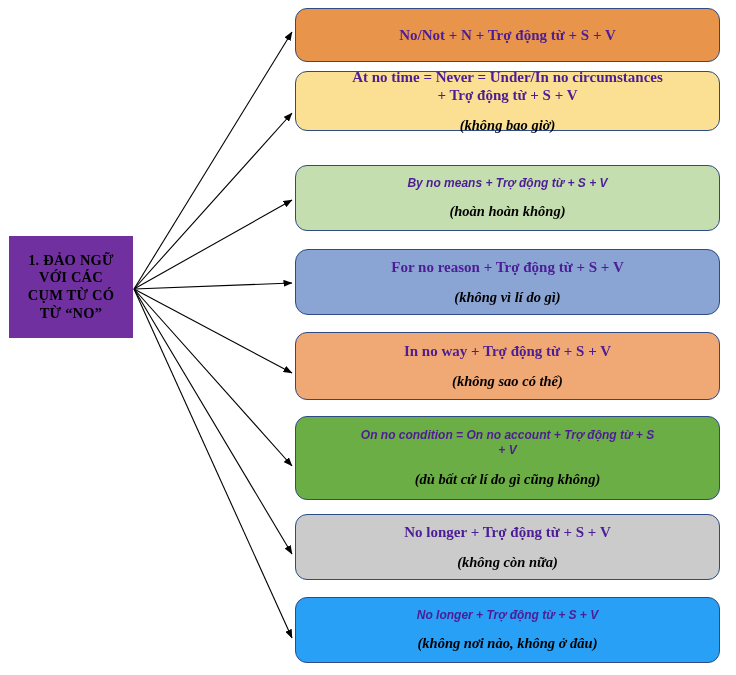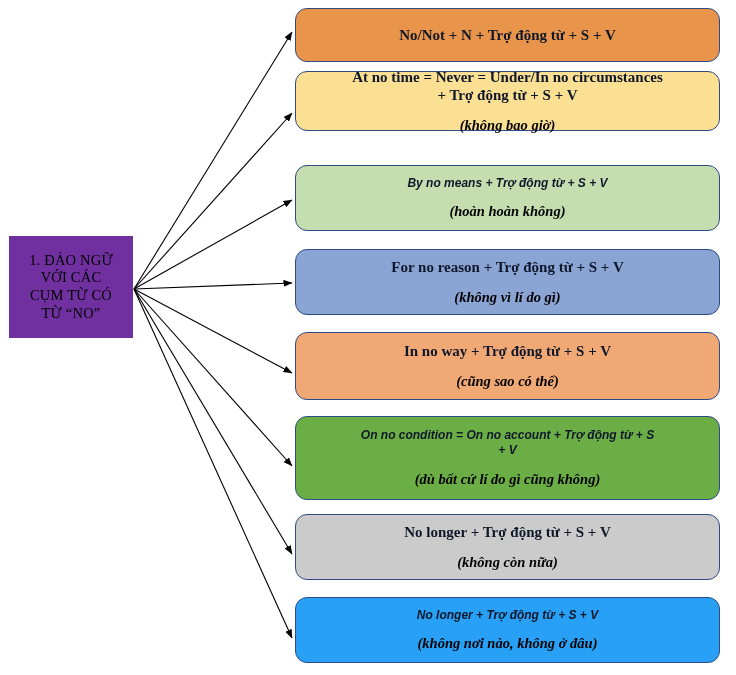--- a/index.html
+++ b/index.html
@@ -39,21 +39,21 @@
     background: #7030A0;
     display: flex;
     align-items: center;
     justify-content: center;
     text-align: center;
     box-sizing: border-box;
     padding: 2px 4px;
   }
   .source-node-label {
     font-family: "Liberation Serif", "DejaVu Serif", serif;
-    font-weight: normal;
+    font-weight: bold;
     font-size: 14.5px;
     line-height: 1.22;
     color: #000000;
     letter-spacing: 0.2px;
     white-space: pre-line;
   }
 
   .branch-box {
     position: absolute;
     left: 295px;
@@ -63,21 +63,21 @@
     border-radius: 12px;
     display: flex;
     flex-direction: column;
     align-items: center;
     justify-content: center;
     text-align: center;
     padding: 4px 10px;
   }
   .branch-main {
     font-weight: bold;
-    color: #0f172a;
+    color: #4c1d95;
     line-height: 1.22;
     text-align: center;
   }
   .branch-main.serif {
     font-family: "Liberation Serif", "DejaVu Serif", serif;
     font-size: 15px;
   }
   .branch-main.sans {
     font-family: "Liberation Sans", "DejaVu Sans", sans-serif;
     font-size: 12px;
@@ -129,27 +129,27 @@
       </div>
       <div class="branch-box" style="top: 71px; height: 60px; background: rgb(251, 223, 146);">
         <div class="branch-main serif" style="white-space: pre-line;">At no time = Never = Under/In no circumstances
 + Trợ động từ + S + V</div>
         <div class="branch-gloss">(không bao giờ)</div>
       </div>
       <div class="branch-box" style="top: 165px; height: 66px; background: rgb(197, 222, 175);">
         <div class="branch-main sans" style="white-space: pre-line;">By no means + Trợ động từ + S + V</div>
         <div class="branch-gloss">(hoàn hoàn không)</div>
       </div>
-      <div class="branch-box" style="top: 249px; height: 66px; background: rgb(138, 164, 212);">
+      <div class="branch-box" style="top: 249px; height: 66px; background: rgb(138, 164, 212); border-radius: 13px;">
         <div class="branch-main serif" style="white-space: pre-line;">For no reason + Trợ động từ + S + V</div>
         <div class="branch-gloss">(không vì lí do gì)</div>
       </div>
       <div class="branch-box" style="top: 332px; height: 68px; background: rgb(240, 168, 117);">
         <div class="branch-main serif" style="white-space: pre-line;">In no way + Trợ động từ + S + V</div>
-        <div class="branch-gloss">(cũng sao có thể)</div>
+        <div class="branch-gloss">(không sao có thể)</div>
       </div>
       <div class="branch-box" style="top: 416px; height: 84px; background: rgb(108, 174, 70);">
         <div class="branch-main sans" style="white-space: pre-line;">On no condition = On no account + Trợ động từ + S
 + V</div>
         <div class="branch-gloss">(dù bất cứ lí do gì cũng không)</div>
       </div>
       <div class="branch-box" style="top: 514px; height: 66px; background: rgb(203, 203, 203);">
         <div class="branch-main serif" style="white-space: pre-line;">No longer + Trợ động từ + S + V</div>
         <div class="branch-gloss">(không còn nữa)</div>
       </div>

